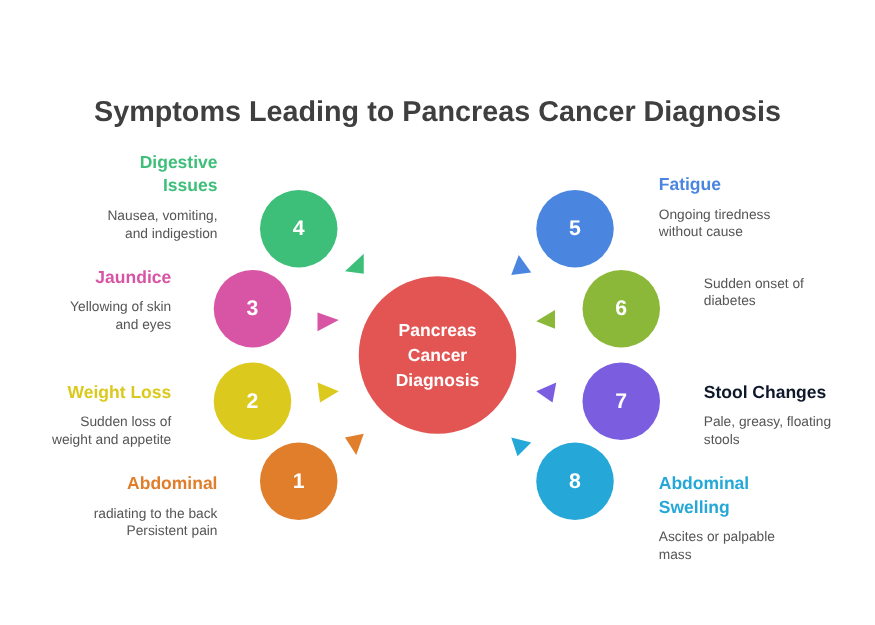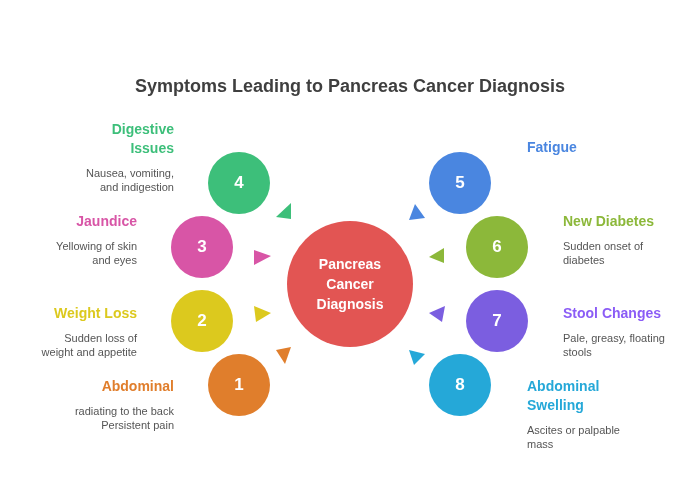--- a/index.html
+++ b/index.html
@@ -1,17 +1,17 @@
 <!DOCTYPE html>
 <html><head>
 <meta charset="utf-8">
 <style>
   html, body { margin:0; padding:0; background:#ffffff; }
   body { width:700px; height:500px; position:relative; overflow:hidden; font-family:"Liberation Sans", "DejaVu Sans", sans-serif; }
-  .title { position:absolute; left:0; top:76px; width:700px; text-align:center; font-size:18px; font-weight:bold; color:#3f3f3f; }
+  .title { position:absolute; left:0; top:76px; width:700px; text-align:center; font-size:23px; font-weight:bold; color:#3f3f3f; }
   svg.shapes { position:absolute; left:0; top:0; }
   .num { position:absolute; width:62px; height:62px; line-height:62px; text-align:center; color:#fff; font-weight:bold; font-size:17px; }
   .center-label { position:absolute; left:290px; top:254px; width:120px; text-align:center; color:#fff; font-weight:bold; font-size:14px; line-height:20px; }
   .item { position:absolute; }
   .item .head { font-weight:bold; font-size:14px; line-height:19px; }
   .item .desc { font-size:11px; color:#555; line-height:14px; margin-top:8px; }
   .left { text-align:right; }
   .right { text-align:left; }
 </style>
 </head>
@@ -95,34 +95,35 @@
   <div class="desc">
     <div>radiating to the back</div>
     <div>Persistent pain</div>
   </div>
 </div>
 
 <div class="item right" style="left:527px;top:138px;width:160px;">
   <div class="head" style="color:#4a86e0;">
     <div>Fatigue</div>
   </div>
+  <div class="desc">
+    <div>Ongoing tiredness</div>
+    <div>without cause</div>
+  </div>
 </div>
 
 <div class="item right" style="left:563px;top:212px;width:130px;">
-  <div class="head" style="color:#8cb83a;">
-    <div>New Diabetes</div>
-  </div>
   <div class="desc">
     <div>Sudden onset of</div>
     <div>diabetes</div>
   </div>
 </div>
 
 <div class="item right" style="left:563px;top:304px;width:135px;">
-  <div class="head" style="color:#8b5cf6;">
+  <div class="head" style="color:#0f172a;">
     <div>Stool Changes</div>
   </div>
   <div class="desc">
     <div>Pale, greasy, floating</div>
     <div>stools</div>
   </div>
 </div>
 
 <div class="item right" style="left:527px;top:377px;width:160px;">
   <div class="head" style="color:#25a8d8;">

